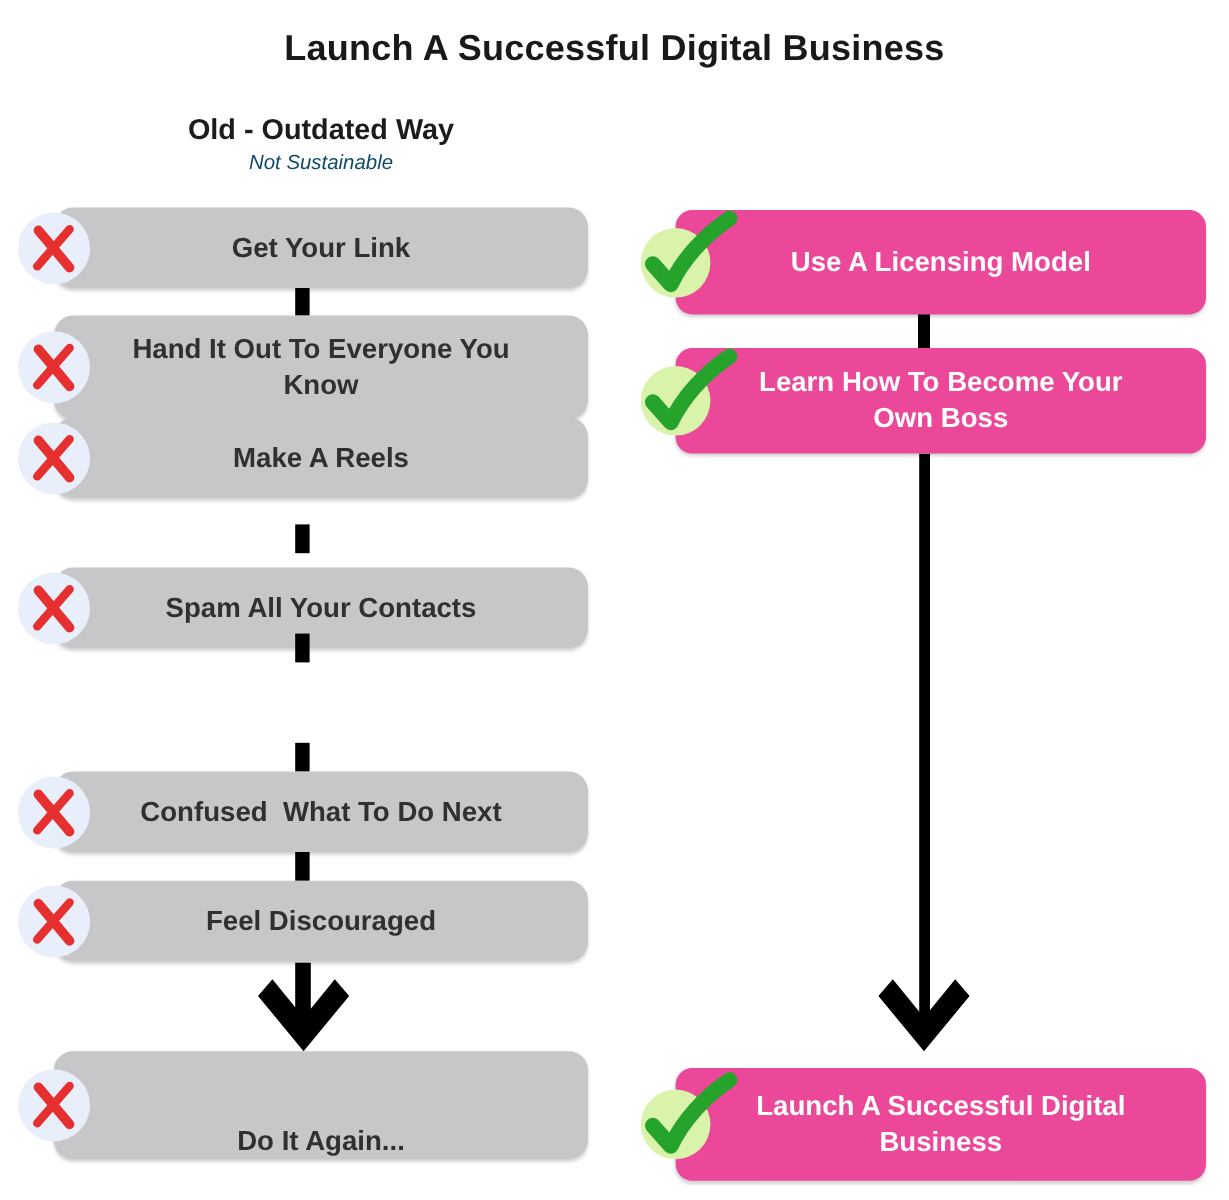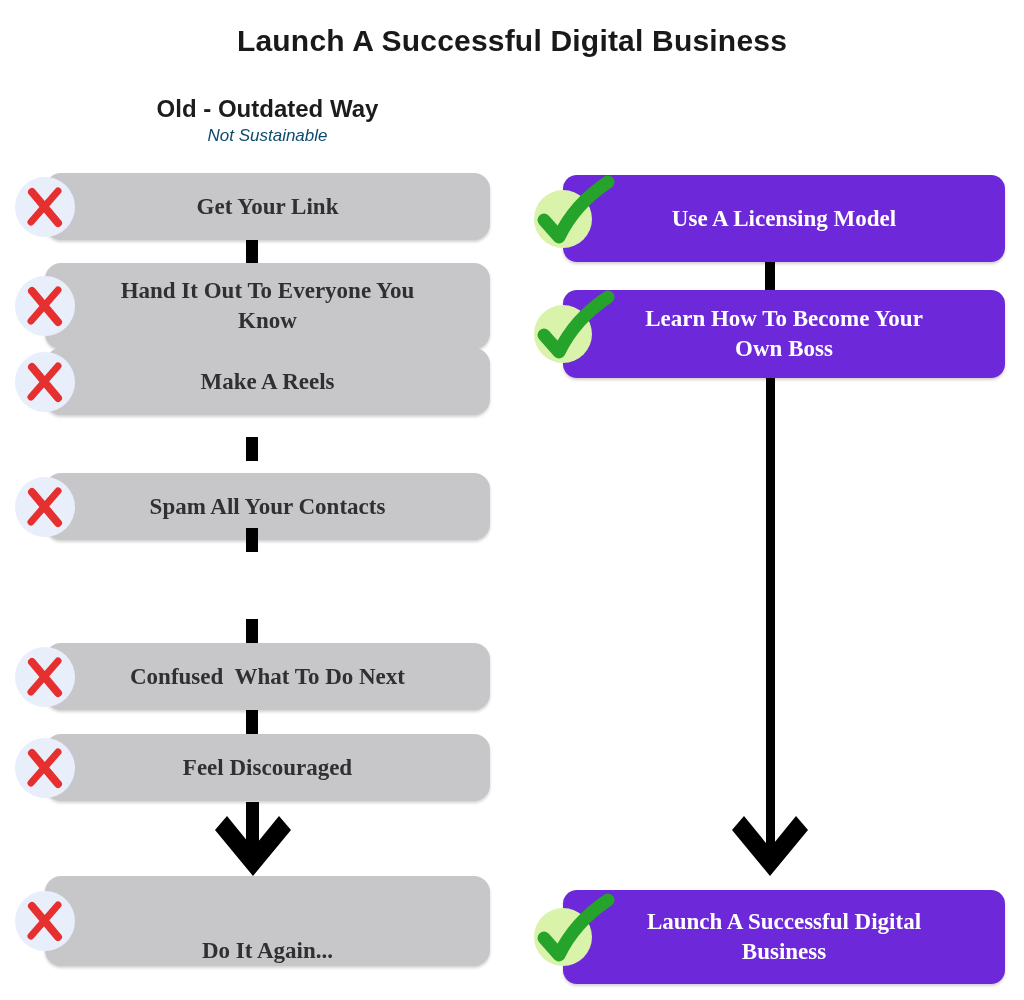--- a/index.html
+++ b/index.html
@@ -25,26 +25,25 @@
   .step{
     position:absolute;
     display:flex;align-items:center;justify-content:center;
     border-radius:16px;
     box-shadow:0 2px 3px rgba(0,0,0,0.18);
   }
   .step-old{
     left:45px;width:445px;
     background:#c7c7c9;
   }
-  .step-old .step-label{color:#303030;font-family:Liberation Serif, serif;}
+  .step-old .step-label{color:#303030;}
   .step-new{
     left:563px;width:442px;
-    background:#6d28d9;
+    background:#ec4899;
     border-radius:14px;
-    font-family:Liberation Serif, serif;
   }
   .step-new .step-label{color:#ffffff;}
   .step-label{
     font-size:23px;font-weight:bold;line-height:1.3;
     text-align:center;white-space:pre-wrap;
     padding:0 48px;
   }
   .badge{
     position:absolute;left:-32px;top:50%;
     pointer-events:none;

